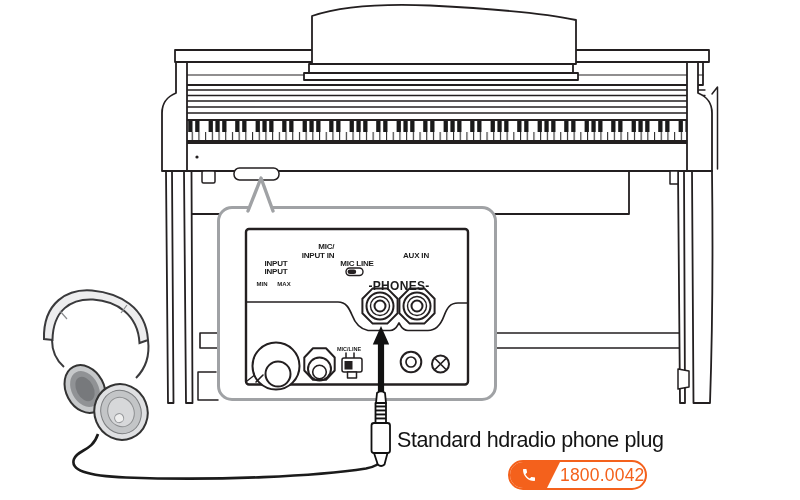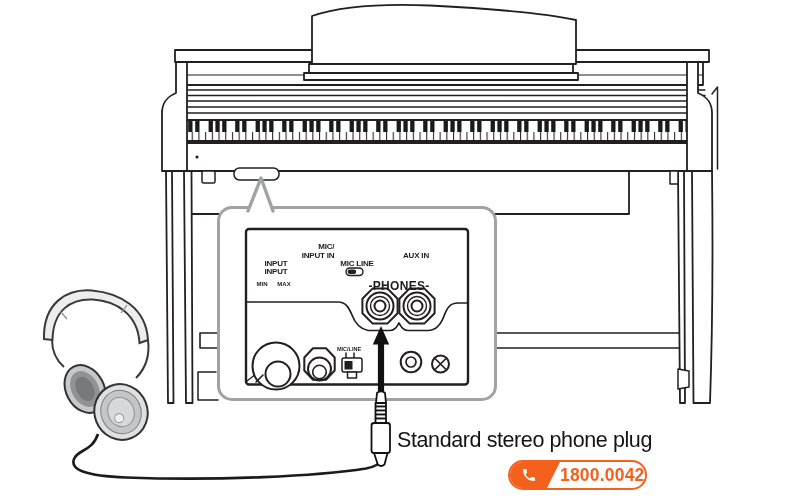--- a/index.html
+++ b/index.html
@@ -19,21 +19,21 @@
   .f55{font-size:5.5px}
   .caption{position:absolute;left:397px;top:428px;font-size:21.5px;letter-spacing:-.4px;
            color:#141414;font-weight:400;white-space:nowrap}
   
   .badge{position:absolute;display:flex;align-items:center;border:2px solid var(--accent,#F4611C);
          border-radius:16px;background:#fff;box-sizing:border-box;overflow:hidden}
   .badge-seg{height:100%;background:var(--accent,#F4611C);display:flex;align-items:center;
              padding-left:11px;box-sizing:border-box;flex:0 0 auto}
   .seg-hotline{width:50px;clip-path:polygon(0 0,100% 0,74% 100%,0 100%)}
   .seg-site{width:46px;clip-path:polygon(0 0,100% 0,72% 100%,0 100%)}
-  .badge-text{flex:1;text-align:center;color:var(--accent,#F4611C);font-weight:700;
+  .badge-text{flex:1;text-align:center;color:var(--accent,#F4611C);font-weight:400;
               font-size:17.5px;padding-right:6px;letter-spacing:.2px}
 </style>
 </head>
 <body>
 
 <div class="stage">
 
   <svg class="layer" width="800" height="500" viewBox="0 0 800 500">
     <defs>
       <pattern id="pBlack" x="185" y="121" width="47" height="11" patternUnits="userSpaceOnUse">
@@ -210,21 +210,21 @@
   <div class="pl f6" style="left:284px;top:281px">MAX</div>
   <div class="pl f8" style="left:318px;top:243px">
     <span>MIC/</span>
     <span>INPUT IN</span>
   </div>
   <div class="pl f8" style="left:357px;top:260px">MIC LINE</div>
   <div class="pl f8" style="left:416px;top:252px">AUX IN</div>
   <div class="pl f75" style="left:399px;top:279.5px">-PHONES-</div>
   <div class="pl f55" style="left:349px;top:346.5px">MIC/LINE</div>
 
-  <div class="caption">Standard stereo phone plug</div>
+  <div class="caption">Standard hdradio phone plug</div>
 
   <div class="badge" id="hotline-badge" style="left:508px;top:460px;width:139px;height:30px">
     <div class="badge-seg seg-hotline">
       <svg width="16" height="16" viewBox="0 0 24 24">
         <path fill="#fff" d="M6.62 10.79c1.44 2.83 3.76 5.14 6.59 6.59l2.2-2.21c.27-.27.67-.36
           1.02-.24 1.12.37 2.33.57 3.57.57.55 0 1 .45 1 1V20c0 .55-.45 1-1 1-9.39 0-17-7.61-17-17
           0-.55.45-1 1-1h3.5c.55 0 1 .45 1 1 0 1.25.2 2.45.57 3.57.11.35.03.74-.25 1.02l-2.2 2.2z"></path>
       </svg>
     </div>
     <div class="badge-text">1800.0042</div>

